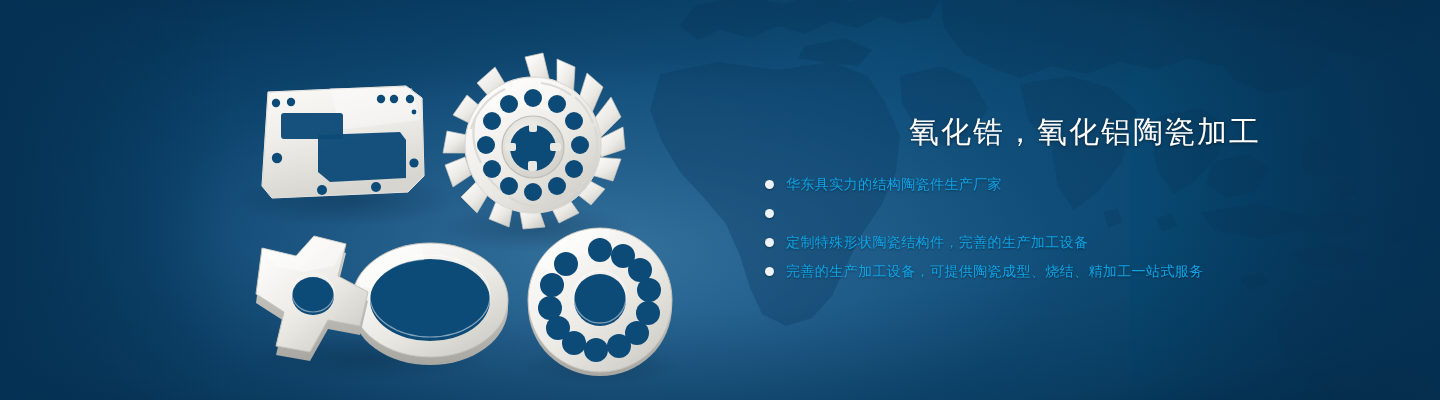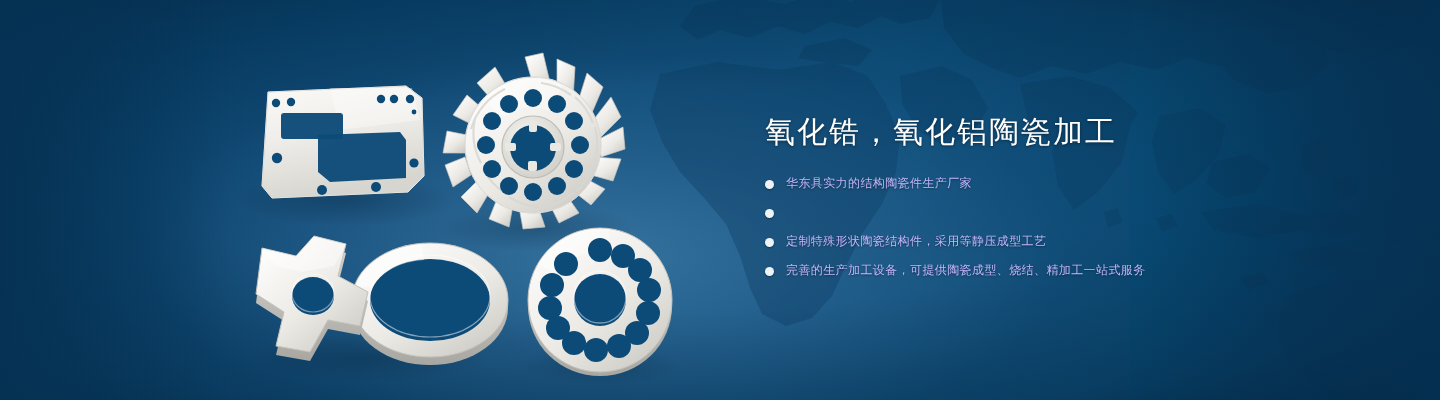--- a/index.html
+++ b/index.html
@@ -80,20 +80,21 @@
   }
   .headline {
     font-size: 30px;
     line-height: 40px;
     letter-spacing: 2px;
     color: #ffffff;
     font-weight: normal;
     margin: 0;
     text-shadow: 0 1px 3px rgba(0,0,0,0.45);
     white-space: nowrap;
+    text-align: center;
   }
   .bullets {
     list-style: none;
     margin: 22px 0 0 0;
     padding: 0;
   }
   .bullets li {
     display: flex;
     align-items: center;
     margin-bottom: 9px;
@@ -102,27 +103,26 @@
   .dot {
     width: 9px;
     height: 9px;
     border-radius: 50%;
     background: #eef3f7;
     margin-right: 12px;
     flex: 0 0 auto;
     box-shadow: 0 1px 2px rgba(0,0,0,0.35);
   }
   .btext {
-    font-size: 12px;
+    font-size: 14px;
     line-height: 20px;
-    color: #c4b5fd;
+    color: #0ea5e9;
     letter-spacing: 0.4px;
     text-shadow: 0 1px 2px rgba(0,0,0,0.4);
     white-space: nowrap;
-    font-family: Liberation Mono, monospace;
   }
 </style>
 </head>
 <body>
 
 <div id="banner">
 
   <div class="bg-base"></div>
   <div class="bg-glow"></div>
 
@@ -352,21 +352,21 @@
     <ul class="bullets">
       <li>
         <span class="dot"></span>
         <span class="btext">华东具实力的结构陶瓷件生产厂家</span>
       </li>
       <li>
         <span class="dot"></span>
       </li>
       <li>
         <span class="dot"></span>
-        <span class="btext">定制特殊形状陶瓷结构件，采用等静压成型工艺</span>
+        <span class="btext">定制特殊形状陶瓷结构件，完善的生产加工设备</span>
       </li>
       <li>
         <span class="dot"></span>
         <span class="btext">完善的生产加工设备，可提供陶瓷成型、烧结、精加工一站式服务</span>
       </li>
     </ul>
   </div>
 
 </div>
 

